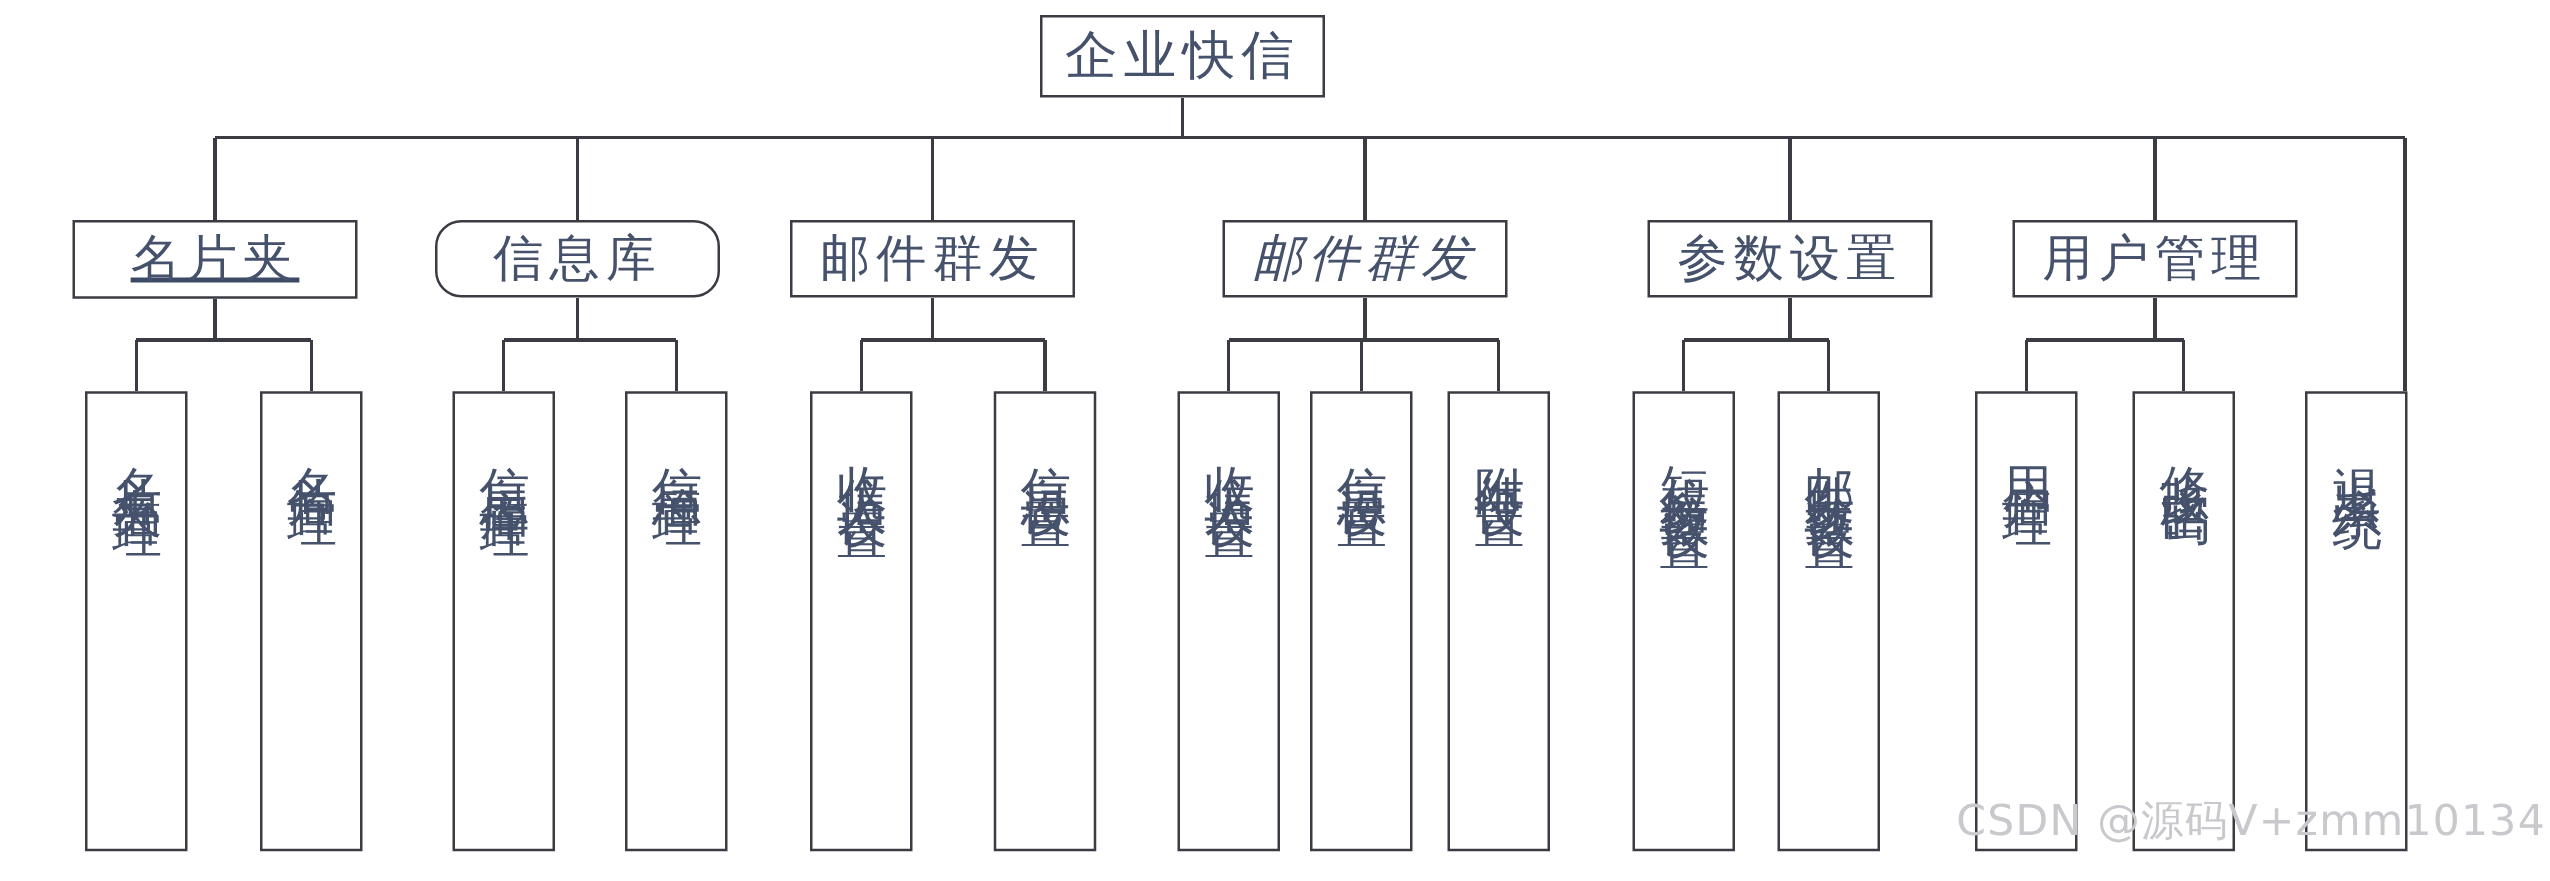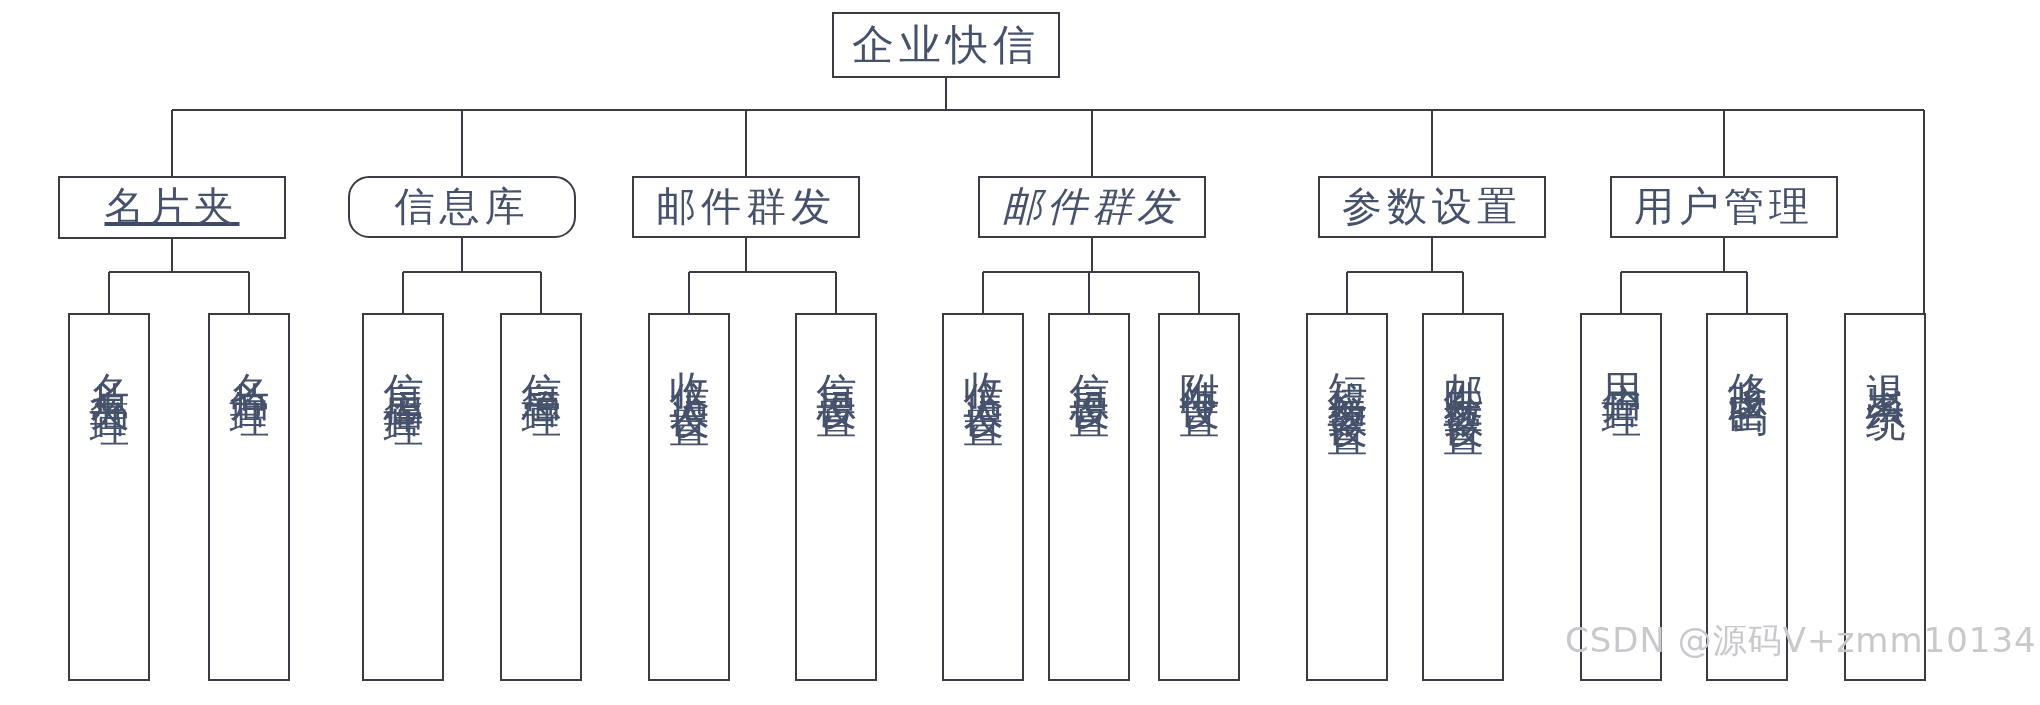--- a/index.html
+++ b/index.html
@@ -59,21 +59,21 @@
     font-size: 40px;
     letter-spacing: 9px;
     line-height: 1;
   }
   .node.root .label {
     font-size: 42px;
   }
   #watermark {
     position: absolute;
     left: 1565px;
-    top: 618px;
+    top: 634px;
     font-family: "DejaVu Sans", "Liberation Sans", sans-serif;
     font-size: 34px;
     color: #c9c9cd;
     white-space: nowrap;
     letter-spacing: 1px;
     pointer-events: none;
   }
 </style>
 </head>
 <body>

